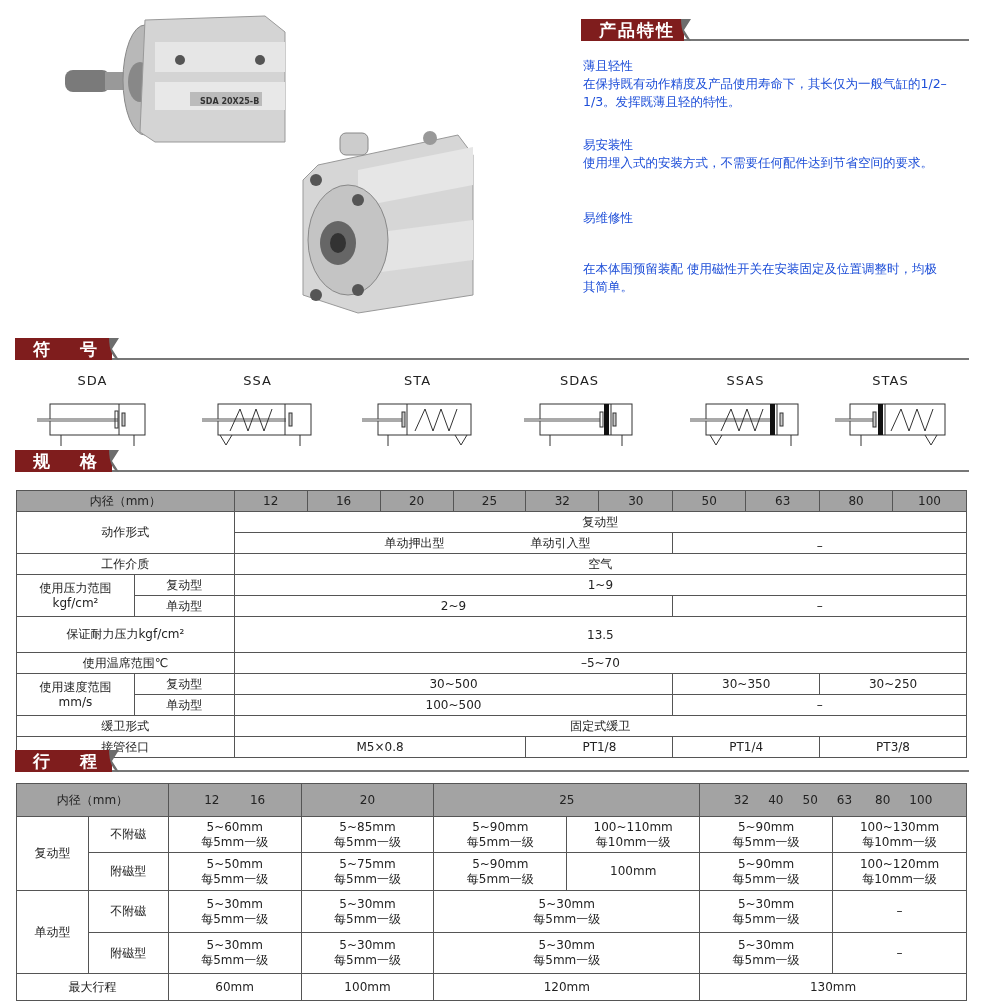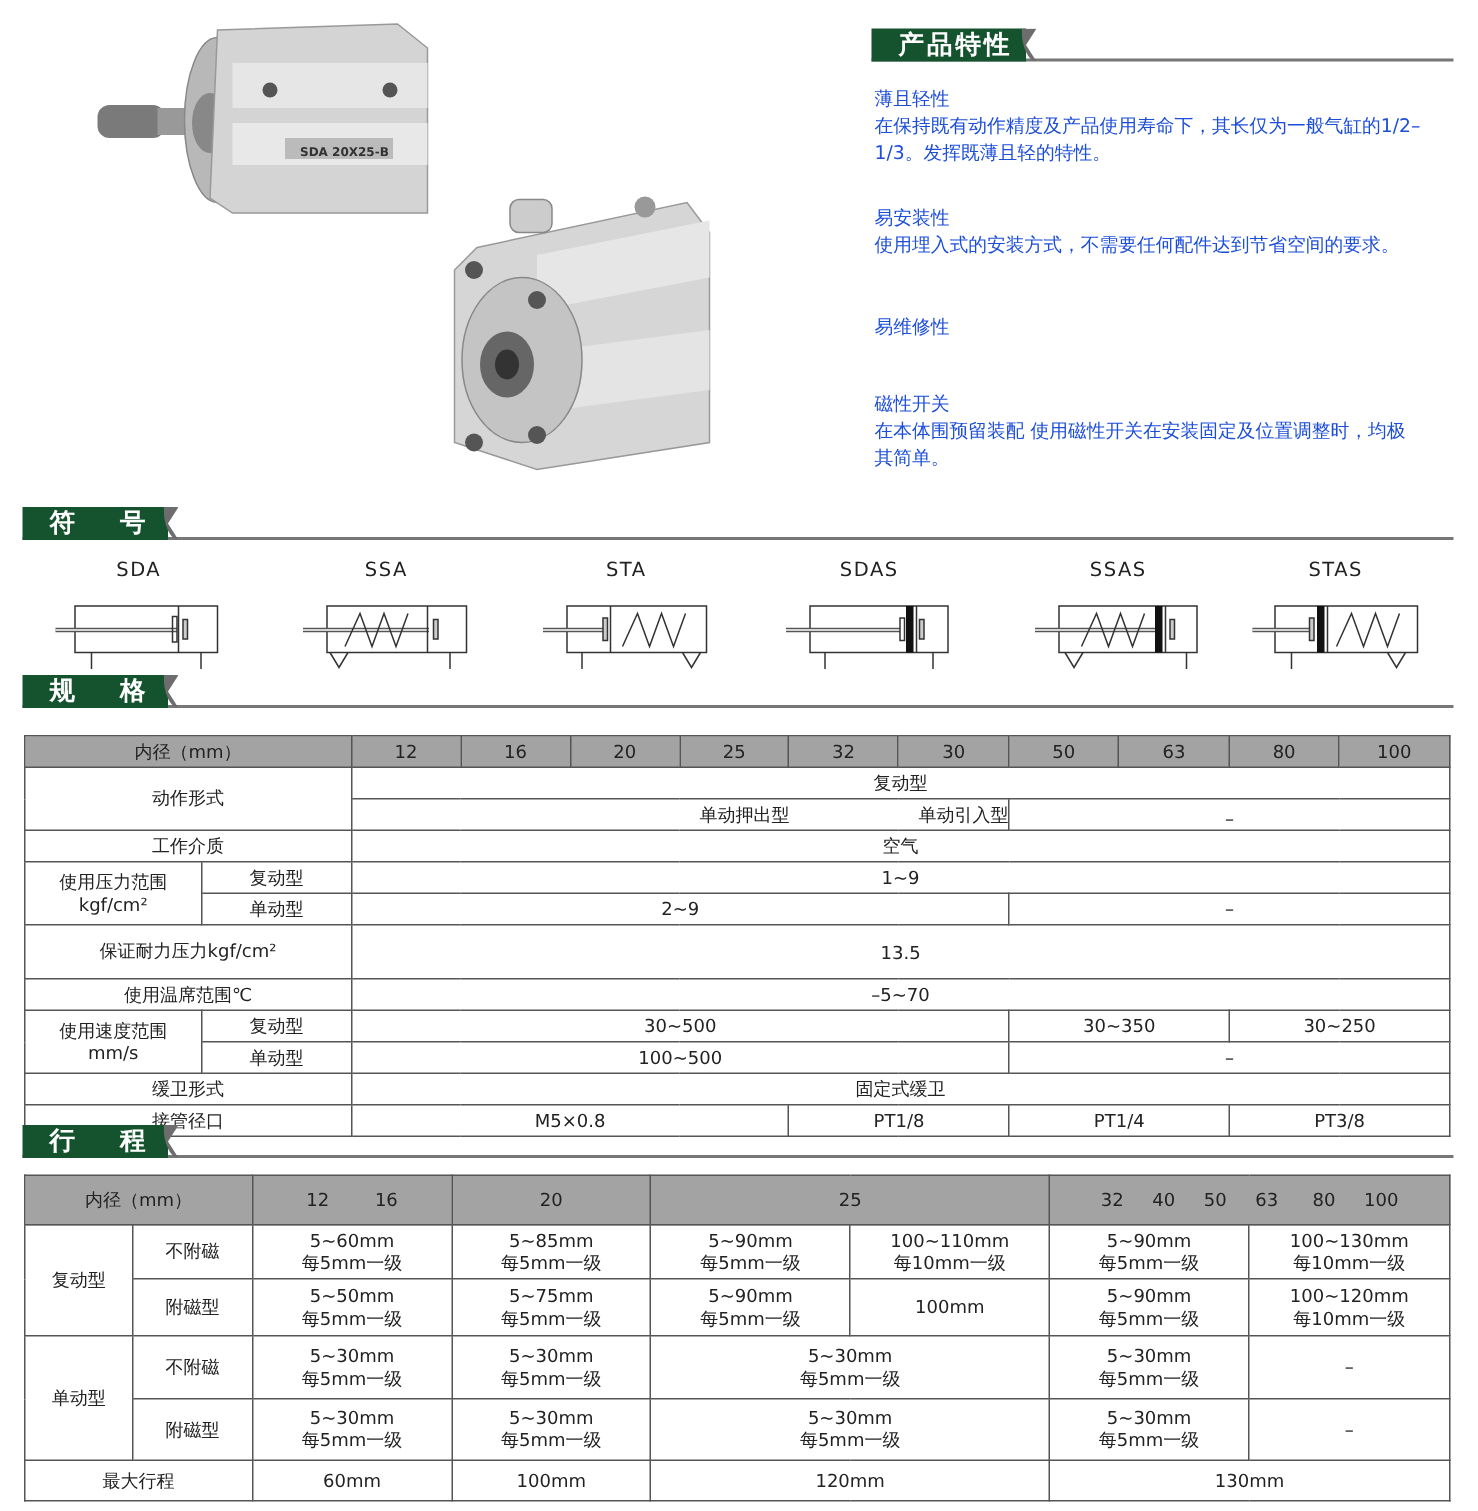--- a/index.html
+++ b/index.html
@@ -1,19 +1,19 @@
 <!DOCTYPE html>
 <html><head>
 <meta charset="utf-8">
 <style>
 *{box-sizing:border-box;margin:0;padding:0}
 body{width:985px;height:1007px;background:#fff;font-family:"DejaVu Sans","Liberation Sans",sans-serif;color:#222;position:relative;overflow:hidden}
 .abs{position:absolute}
 .sec-head{position:absolute;height:22px;border-bottom:2px solid #777}
-.sec-head .tab{position:absolute;left:0;top:0;height:22px;background:#14532d;color:#fff;font-size:17px;font-weight:bold;line-height:22px;padding-left:10px;letter-spacing:2px}
+.sec-head .tab{position:absolute;left:0;top:0;height:22px;background:#7f1d1d;color:#fff;font-size:17px;font-weight:bold;line-height:22px;padding-left:10px;letter-spacing:2px}
 .sec-head .tab:after{content:"";position:absolute;right:-7px;top:0;width:10px;height:22px;background:#6d6d6d;border-radius:0 0 0 10px/0 0 0 22px;clip-path:polygon(0 0,60% 0,100% 0,30% 50%,100% 100%,0 100%)}
 .feat{position:absolute;left:583px;width:365px;font-size:12.5px;line-height:18px;color:#1d4ed8}
 .feat .t{font-size:12.5px}
 table{border-collapse:collapse;position:absolute;font-size:12px;color:#222}
 td{border:1px solid #555;text-align:center;vertical-align:middle;padding:0}
 .hd td{background:#a3a3a3}
 .sym{position:absolute;top:373px;text-align:center;font-size:13px}
 .sym .lbl{display:block;margin-bottom:15px;letter-spacing:1px}
 svg{display:block}
 .two{line-height:15px}
@@ -61,21 +61,20 @@
   <div>在保持既有动作精度及产品使用寿命下，其长仅为一般气缸的1/2–1/3。发挥既薄且轻的特性。</div>
 </div>
 <div class="feat" style="top:136px">
   <div class="t">易安装性</div>
   <div>使用埋入式的安装方式，不需要任何配件达到节省空间的要求。</div>
 </div>
 <div class="feat" style="top:209px">
   <div class="t">易维修性</div>
 </div>
 <div class="feat" style="top:260px">
-  <div class="t">磁性开关</div>
   <div>在本体围预留装配 使用磁性开关在安装固定及位置调整时，均极其简单。</div>
 </div>
 
 <div class="sec-head" style="left:15px;top:338px;width:954px">
   <div class="tab" style="width:97px;padding-left:18px;letter-spacing:12px">符 号</div>
 </div>
 
 <div class="sym" style="left:35px;width:115px">
   <span class="lbl">SDA</span>
   <svg width="115" height="45" viewBox="0 0 115 45">
@@ -189,21 +188,21 @@
     <td>50</td>
     <td>63</td>
     <td>80</td>
     <td>100</td>
   </tr>
   <tr style="height:21px">
     <td colspan="2" rowspan="2">动作形式</td>
     <td colspan="10">复动型</td>
   </tr>
   <tr style="height:21px">
-    <td colspan="6" style="text-align:right;padding-left:68px;border-right-color:#555"><span>单动押出型</span><span style="display:inline-block;width:86px"></span><span>单动引入型</span></td>
+    <td colspan="6" style="text-align:center;padding-left:68px;border-right-color:#555"><span>单动押出型</span><span style="display:inline-block;width:86px"></span><span>单动引入型</span></td>
     <td colspan="4" style="vertical-align:bottom">–</td>
   </tr>
   <tr style="height:21px">
     <td colspan="2">工作介质</td>
     <td colspan="10">空气</td>
   </tr>
   <tr style="height:21px">
     <td rowspan="2" class="two">
           <div>使用压力范围</div>
           <div>kgf/cm²</div>

